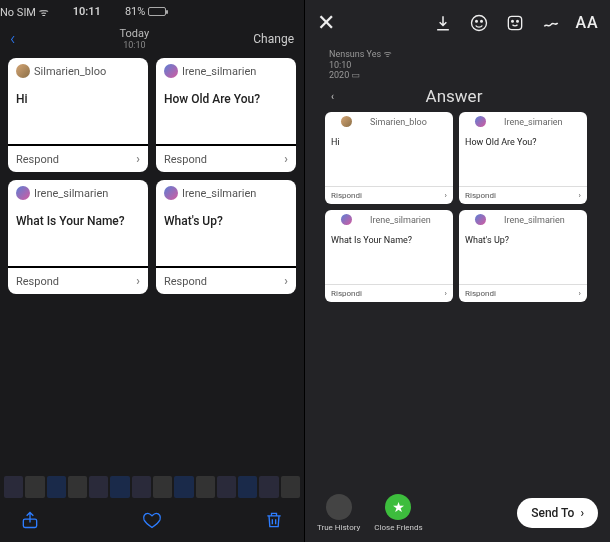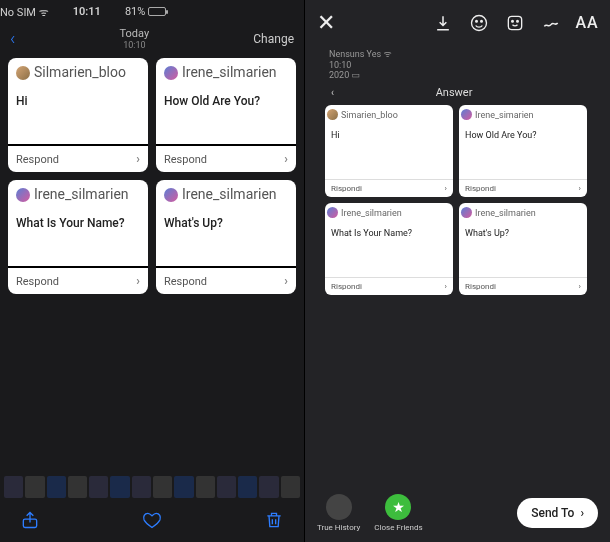--- a/index.html
+++ b/index.html
@@ -17,21 +17,21 @@
   .battery-fill { background:#aaa; height:100%; }
 
   
   .nav-row { display:flex; justify-content:space-between; align-items:center; padding:4px 10px 8px; color:#ccc; font-size:12px; }
   .nav-center { text-align:center; font-size:11px; color:#bbb; }
   .nav-center .sub { display:block; font-size:9px; color:#888; }
 
   
   .cards { display:flex; flex-wrap:wrap; gap:8px; padding:0 8px; }
   .card { width:140px; height:114px; background:#fff; border-radius:8px; display:flex; flex-direction:column; overflow:hidden; }
-  .card-top { padding:6px 8px 4px; display:flex; align-items:flex-end; gap:4px; font-size:14px; color:#555; }
+  .card-top { padding:6px 8px 4px; display:flex; align-items:flex-end; gap:4px; font-size:11px; color:#555; }
   .avatar { width:14px; height:14px; border-radius:50%; background:linear-gradient(135deg,#d4a574,#8b6f47); flex-shrink:0; }
   .avatar2 { background:linear-gradient(135deg,#5b7fd4,#d45b9f); }
   .card-body { flex:1; padding:10px 8px; font-size:12px; color:#222; font-weight:500; }
   .card-footer { border-top:2px solid #000000; padding:6px 8px; display:flex; justify-content:space-between; align-items:center; font-size:11px; color:#555; }
   .chev { font-size:12px; color:#888; font-weight:bold; }
 
   
   .thumbs { position:absolute; bottom:40px; left:0; right:0; height:26px; display:flex; gap:2px; padding:0 4px; overflow:hidden; }
   .thumb { width:20px; height:22px; background:#333; border-radius:2px; }
   .thumb:nth-child(odd){ background:#2a2a3a; }
@@ -44,24 +44,24 @@
 
   
   .tools { display:flex; justify-content:space-between; align-items:center; padding:10px 12px; color:#eee; }
   .tools-right { display:flex; gap:14px; align-items:center; font-size:18px; }
   .tool-icon { width:22px; height:22px; display:flex; align-items:center; justify-content:center; color:#eee;text-align:right; }
 
   
   .preview { margin:0 20px; }
   .prev-status { display:flex; justify-content:flex-end; font-size:9px; color:#999; padding:2px 4px;flex-direction:column; }
   .prev-nav { display:flex; justify-content:space-between; align-items:center; padding:4px 6px 6px; font-size:10px; color:#ccc; }
-  .prev-center { font-size:11px; color:#ddd; }
+  .prev-center { font-size:17px; color:#ddd; }
   .prev-cards { display:flex; flex-wrap:wrap; gap:6px; }
   .pcard { width:128px; height:92px; background:#fff; border-radius:6px; display:flex; flex-direction:column; overflow:hidden; }
-  .pcard-top { padding:4px 2px; display:flex; align-items:center; gap:3px; font-size:9px; color:#666; }
+  .pcard-top { padding:4px 16px; display:flex; align-items:center; gap:18px; font-size:9px; color:#666; }
   .pavatar { width:11px; height:11px; border-radius:50%; background:linear-gradient(135deg,#d4a574,#8b6f47); }
   .pavatar2 { background:linear-gradient(135deg,#5b7fd4,#d45b9f); }
   .pcard-body { flex:1; padding:6px 6px; font-size:9px; color:#222; }
   .pcard-footer { border-top:1px solid #ddd; padding:4px 6px; display:flex; justify-content:space-between; font-size:8px; color:#555;margin-top:7px; }
 
   
   .rbottom { position:absolute; bottom:10px; left:0; right:0; display:flex; align-items:center; justify-content:space-between; padding:0 12px; }
   .story-opts { display:flex; gap:14px; }
   .story-opt { display:flex; flex-direction:column; align-items:center; font-size:8px; color:#ccc; gap:3px; }
   .circ { width:26px; height:26px; border-radius:50%; background:#444; display:flex; align-items:center; justify-content:center; color:#fff; font-size:14px; }

